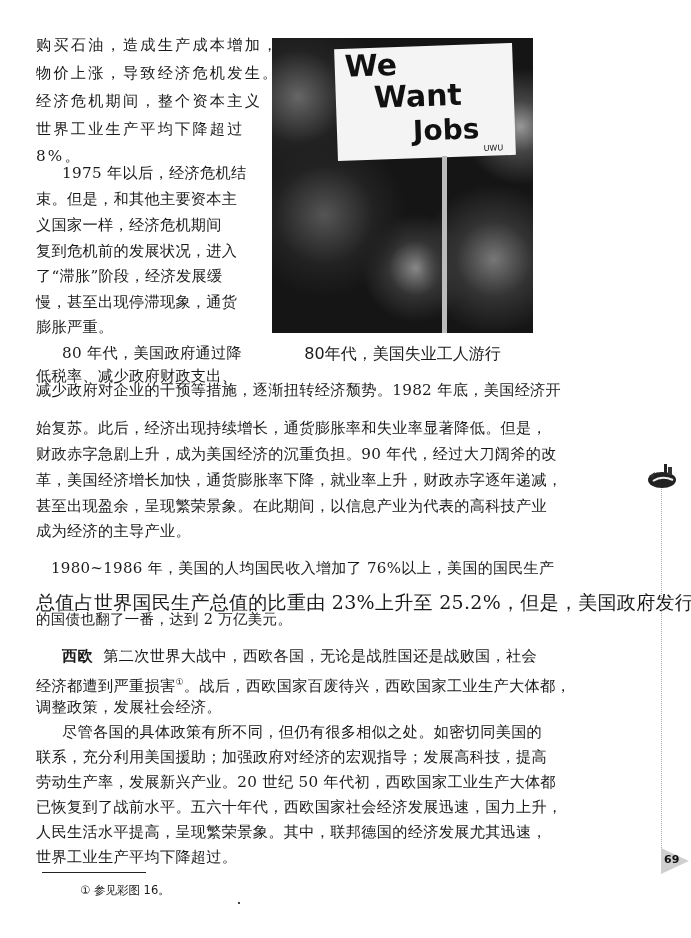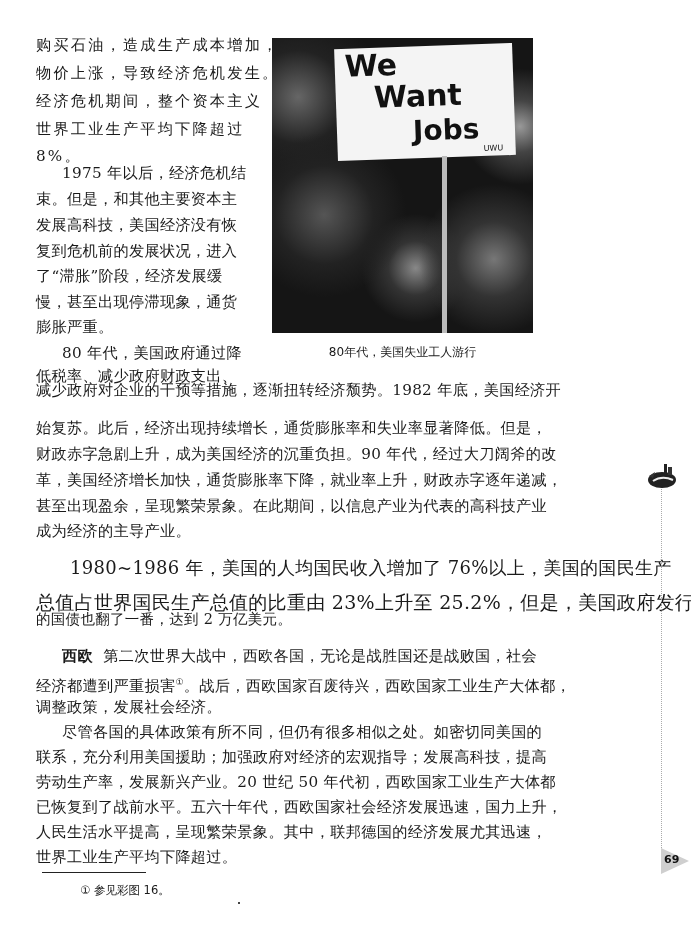--- a/index.html
+++ b/index.html
@@ -11,21 +11,21 @@
   .photo .bg1 { position:absolute; left:0; top:0; width:100%; height:100%;
       background: radial-gradient(circle at 20% 60%, #555 0, #222 18%, transparent 30%),
                   radial-gradient(circle at 85% 75%, #777 0, #333 12%, transparent 24%),
                   radial-gradient(circle at 55% 78%, #888 0, #333 10%, transparent 20%),
                   radial-gradient(circle at 10% 20%, #666 0, #222 14%, transparent 26%),
                   radial-gradient(circle at 95% 30%, #999 0, #444 8%, transparent 18%),
                   #151515; }
   .sign { position:absolute; left:64px; top:8px; width:178px; height:112px; background:#f4f4f4; transform:rotate(-2deg); }
   .sign-text { position:absolute; font-family:"DejaVu Sans","Liberation Sans",sans-serif; font-weight:bold; color:#111; }
   .pole { position:absolute; left:170px; top:118px; width:5px; height:180px; background:#bbb; }
-  .caption { position:absolute; left:272px; width:261px; top:344px; text-align:center; font-size:12px; font-family:"DejaVu Sans","Liberation Sans",sans-serif; }
+  .caption { position:absolute; left:272px; width:261px; top:344px; text-align:center; font-size:16px; font-family:"DejaVu Sans","Liberation Sans",sans-serif; }
   .footnote-rule { position:absolute; left:42px; top:848px; width:104px; height:1px; background:#222; }
   .footnote { position:absolute; left:64px; top:861px; font-size:11.5px; font-family:"DejaVu Sans","Liberation Sans",sans-serif;margin-left:16px; }
   .dot { position:absolute; left:238px; top:882px; width:2px; height:2px; background:#444; }
   .margin-line { position:absolute; left:661px; top:478px; width:1px; height:380px; border-left:1px dotted #aaa; }
   .emblem { position:absolute; left:645px; top:462px; width:34px; height:28px; }
   .page-flag { position:absolute; left:661px; top:848px; width:0; height:0; border-top:13px solid transparent; border-bottom:13px solid transparent; border-left:28px solid #cfcfcf; }
   .page-num { position:absolute; left:664px; top:853px; font-size:11px; font-weight:bold; font-family:"DejaVu Sans","Liberation Sans",sans-serif; color:#111; }
   .bold { font-weight:bold; font-family:Liberation Mono, monospace; }
   sup { font-size:9px; }
 </style>
@@ -36,21 +36,21 @@
   <div class="line narrow" style="top:35px">购买石油，造成生产成本增加，</div>
   <div class="line narrow" style="top:63px">物价上涨，导致经济危机发生。</div>
   <div class="line narrow" style="top:91px">经济危机期间，整个资本主义</div>
   <div class="line narrow" style="top:119px">世界工业生产平均下降超过</div>
   <div class="line narrow" style="top:146px">8%。</div>
 </div>
 
 <div>
   <div class="line" style="top:163px;left:62px">1975 年以后，经济危机结</div>
   <div class="line" style="top:189px">束。但是，和其他主要资本主</div>
-  <div class="line" style="top:215px">发展高科技，美国经济没有恢</div>
+  <div class="line" style="top:215px">义国家一样，经济危机期间</div>
   <div class="line" style="top:241px">复到危机前的发展状况，进入</div>
   <div class="line" style="top:266px">了“滞胀”阶段，经济发展缓</div>
   <div class="line" style="top:292px">慢，甚至出现停滞现象，通货</div>
   <div class="line" style="top:317px">膨胀严重。</div>
   <div class="line" style="top:343px;left:62px">80 年代，美国政府通过降</div>
   <div class="line" style="top:366px">低税率、减少政府财政支出、</div>
 </div>
 
 <div class="photo">
   <div class="bg1"></div>
@@ -67,21 +67,21 @@
 <div>
   <div class="line" style="top:380px">减少政府对企业的干预等措施，逐渐扭转经济颓势。1982 年底，美国经济开</div>
   <div class="line" style="top:418px">始复苏。此后，经济出现持续增长，通货膨胀率和失业率显著降低。但是，</div>
   <div class="line" style="top:444px">财政赤字急剧上升，成为美国经济的沉重负担。90 年代，经过大刀阔斧的改</div>
   <div class="line" style="top:470px">革，美国经济增长加快，通货膨胀率下降，就业率上升，财政赤字逐年递减，</div>
   <div class="line" style="top:496px">甚至出现盈余，呈现繁荣景象。在此期间，以信息产业为代表的高科技产业</div>
   <div class="line" style="top:521px">成为经济的主导产业。</div>
 </div>
 
 <div>
-  <div class="line" style="top:558px;left:70px;font-size:18px">1980~1986 年，美国的人均国民收入增加了 76%以上，美国的国民生产</div>
+  <div class="line" style="top:558px;left:51px;font-size:15px">1980~1986 年，美国的人均国民收入增加了 76%以上，美国的国民生产</div>
   <div class="line" style="top:592px;font-size:19px">总值占世界国民生产总值的比重由 23%上升至 25.2%，但是，美国政府发行</div>
   <div class="line" style="top:609px;font-size:14.5px">的国债也翻了一番，达到 2 万亿美元。</div>
 </div>
 
 <div>
   <div class="line" style="top:646px;left:62px">
     <span class="bold">西欧</span>&nbsp;&nbsp;<span>第二次世界大战中，西欧各国，无论是战胜国还是战败国，社会</span>
   </div>
   <div class="line" style="top:672px">
     <span>经济都遭到严重损害</span><sup>①</sup><span>。战后，西欧国家百废待兴，西欧国家工业生产大体都，</span>

